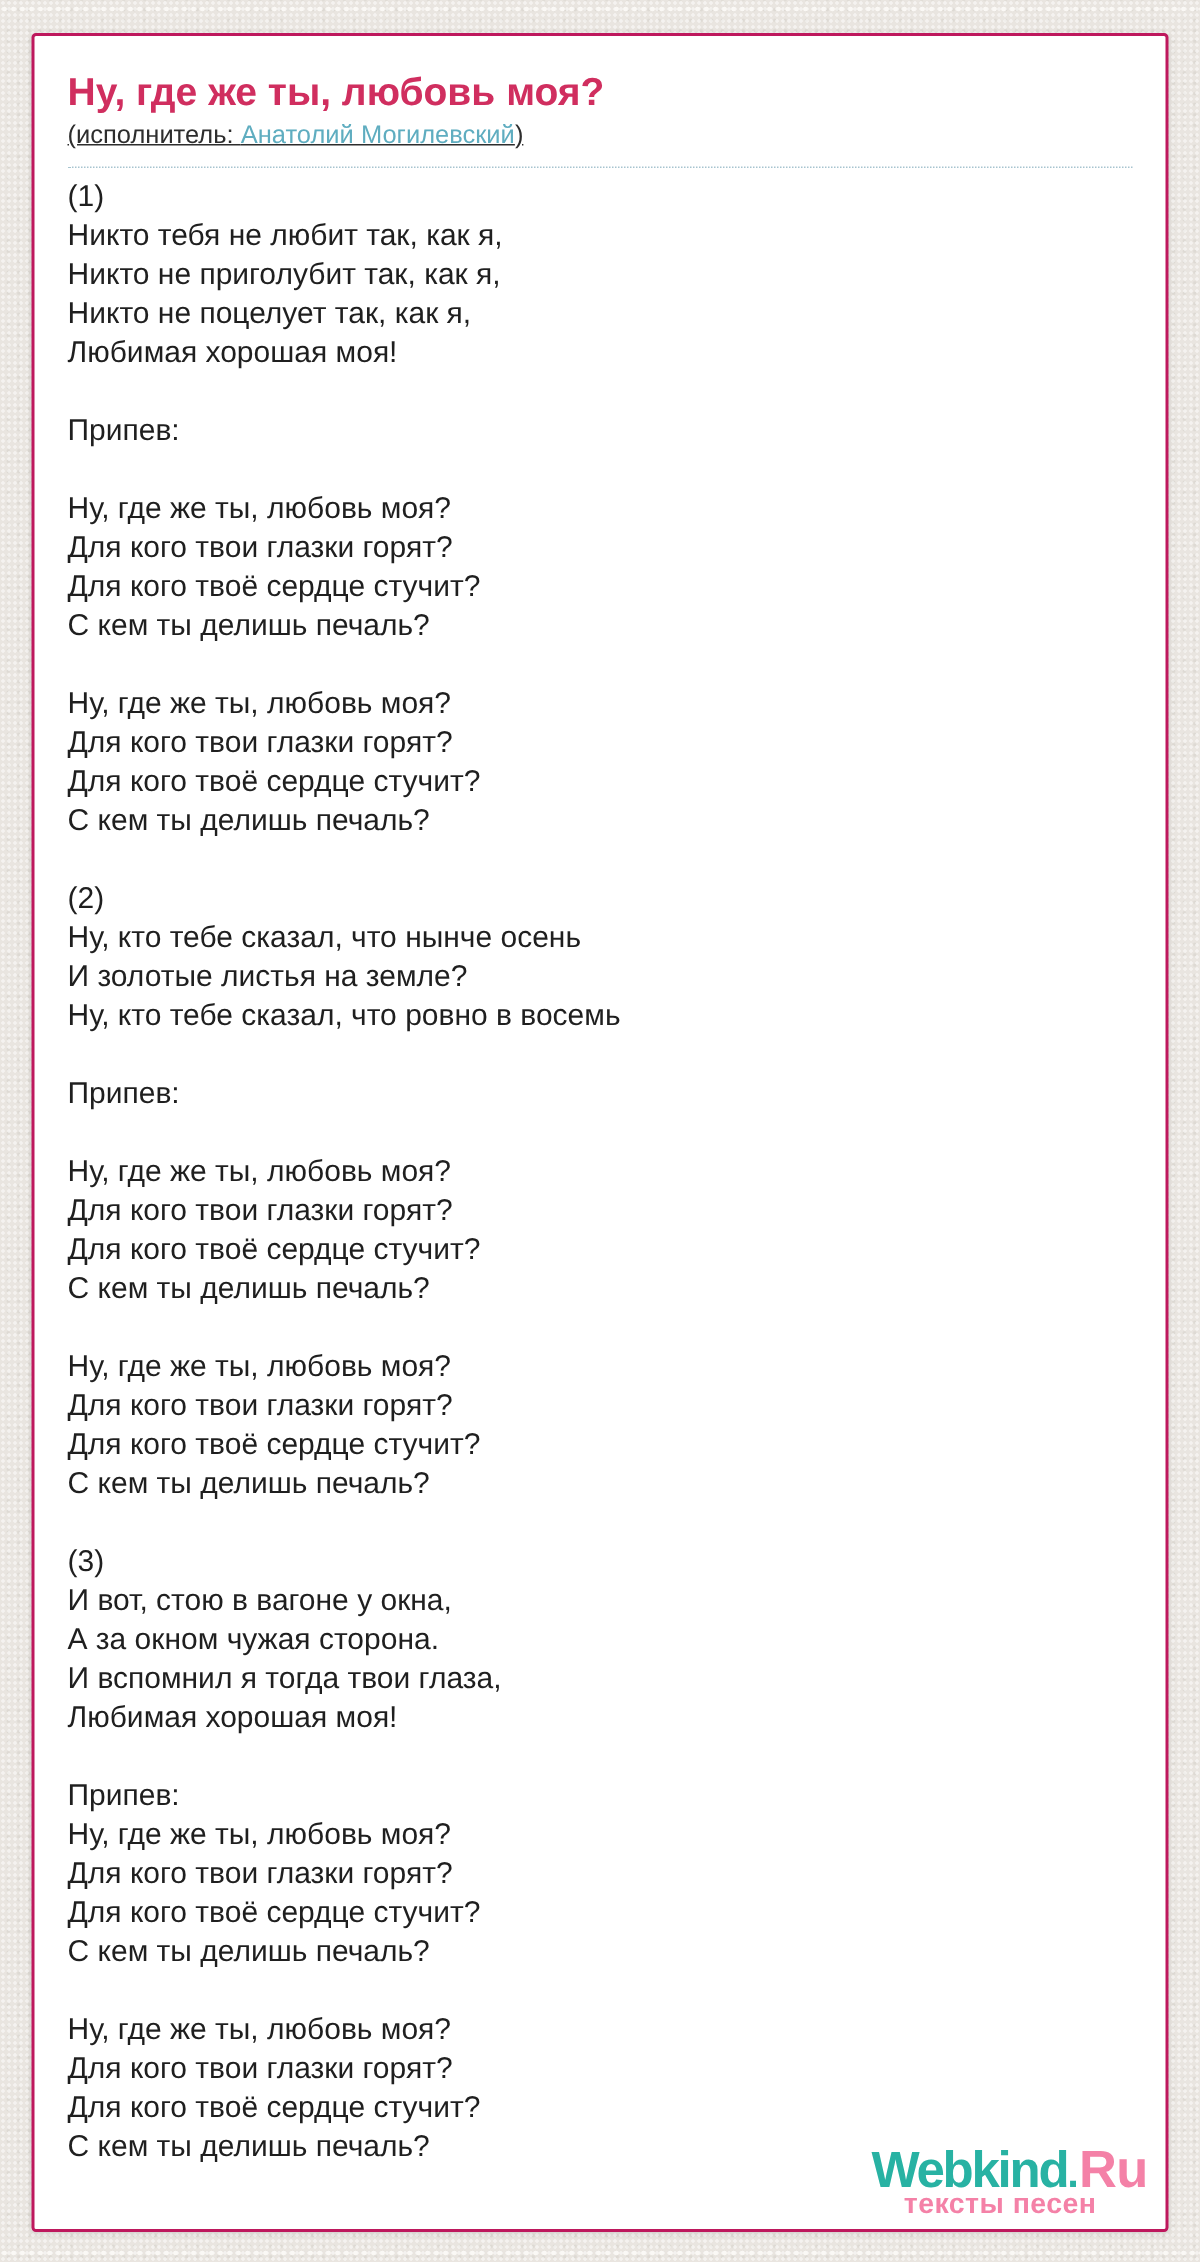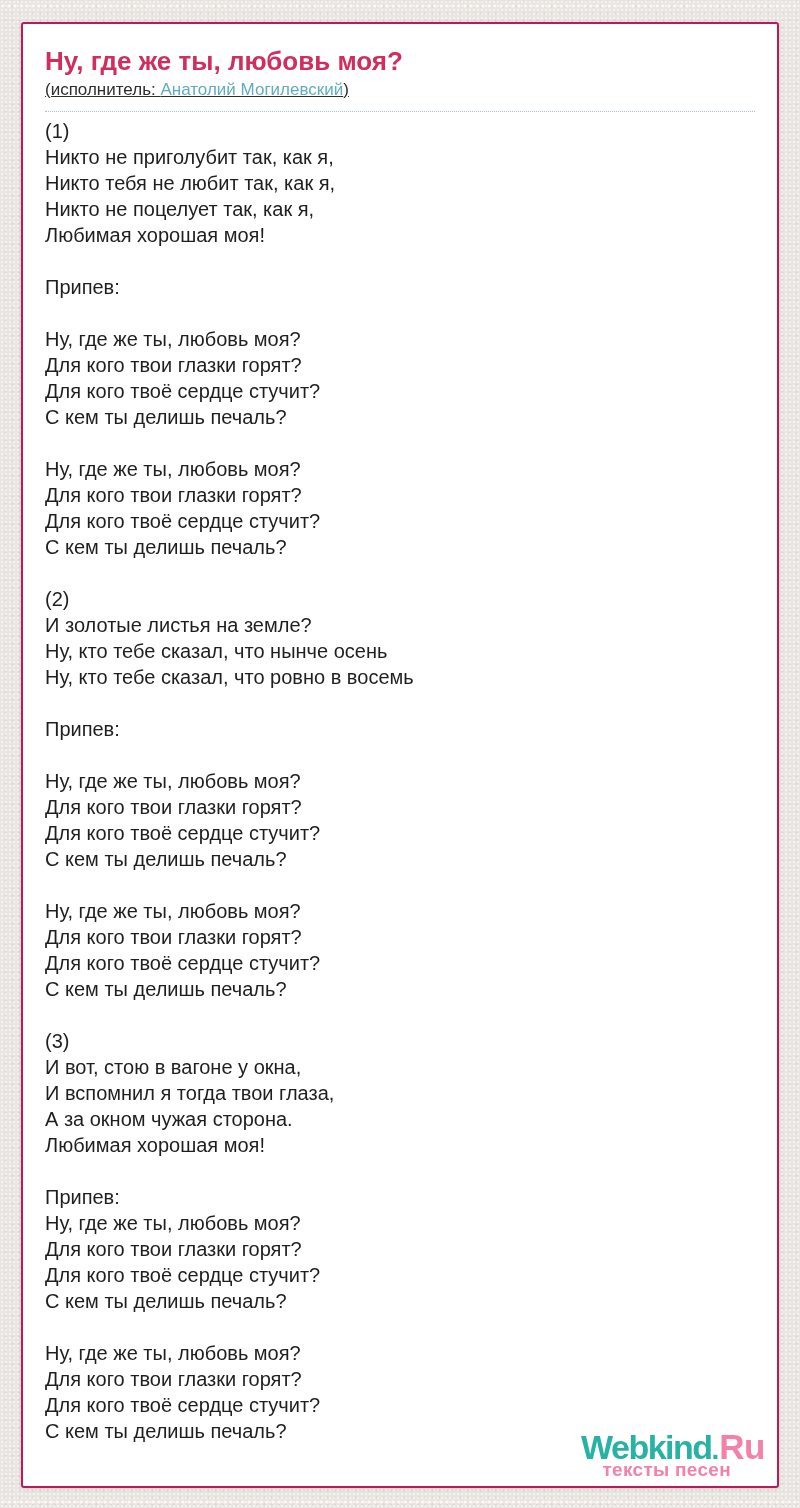--- a/index.html
+++ b/index.html
@@ -121,58 +121,58 @@
 
 <div class="card">
 
   <div class="song-header">
     <h1 class="song-title">Ну, где же ты, любовь моя?</h1>
     <div class="artist-line"><span>(исполнитель: </span><a class="artist-link">Анатолий Могилевский</a><span>)</span></div>
   </div>
 
   <div class="lyrics">
       <div class="lyric-line">(1)</div>
+      <div class="lyric-line">Никто тебя не любит так, как я,</div>
       <div class="lyric-line">Никто не приголубит так, как я,</div>
-      <div class="lyric-line">Никто тебя не любит так, как я,</div>
       <div class="lyric-line">Никто не поцелует так, как я,</div>
       <div class="lyric-line">Любимая хорошая моя!</div>
       <div class="lyric-line">&nbsp;</div>
       <div class="lyric-line">Припев:</div>
       <div class="lyric-line">&nbsp;</div>
       <div class="lyric-line">Ну, где же ты, любовь моя?</div>
       <div class="lyric-line">Для кого твои глазки горят?</div>
       <div class="lyric-line">Для кого твоё сердце стучит?</div>
       <div class="lyric-line">С кем ты делишь печаль?</div>
       <div class="lyric-line">&nbsp;</div>
       <div class="lyric-line">Ну, где же ты, любовь моя?</div>
       <div class="lyric-line">Для кого твои глазки горят?</div>
       <div class="lyric-line">Для кого твоё сердце стучит?</div>
       <div class="lyric-line">С кем ты делишь печаль?</div>
       <div class="lyric-line">&nbsp;</div>
       <div class="lyric-line">(2)</div>
+      <div class="lyric-line">Ну, кто тебе сказал, что нынче осень</div>
       <div class="lyric-line">И золотые листья на земле?</div>
-      <div class="lyric-line">Ну, кто тебе сказал, что нынче осень</div>
       <div class="lyric-line">Ну, кто тебе сказал, что ровно в восемь</div>
       <div class="lyric-line">&nbsp;</div>
       <div class="lyric-line">Припев:</div>
       <div class="lyric-line">&nbsp;</div>
       <div class="lyric-line">Ну, где же ты, любовь моя?</div>
       <div class="lyric-line">Для кого твои глазки горят?</div>
       <div class="lyric-line">Для кого твоё сердце стучит?</div>
       <div class="lyric-line">С кем ты делишь печаль?</div>
       <div class="lyric-line">&nbsp;</div>
       <div class="lyric-line">Ну, где же ты, любовь моя?</div>
       <div class="lyric-line">Для кого твои глазки горят?</div>
       <div class="lyric-line">Для кого твоё сердце стучит?</div>
       <div class="lyric-line">С кем ты делишь печаль?</div>
       <div class="lyric-line">&nbsp;</div>
       <div class="lyric-line">(3)</div>
       <div class="lyric-line">И вот, стою в вагоне у окна,</div>
+      <div class="lyric-line">А за окном чужая сторона.</div>
       <div class="lyric-line">И вспомнил я тогда твои глаза,</div>
-      <div class="lyric-line">А за окном чужая сторона.</div>
       <div class="lyric-line">Любимая хорошая моя!</div>
       <div class="lyric-line">&nbsp;</div>
       <div class="lyric-line">Припев:</div>
       <div class="lyric-line">Ну, где же ты, любовь моя?</div>
       <div class="lyric-line">Для кого твои глазки горят?</div>
       <div class="lyric-line">Для кого твоё сердце стучит?</div>
       <div class="lyric-line">С кем ты делишь печаль?</div>
       <div class="lyric-line">&nbsp;</div>
       <div class="lyric-line">Ну, где же ты, любовь моя?</div>
       <div class="lyric-line">Для кого твои глазки горят?</div>

